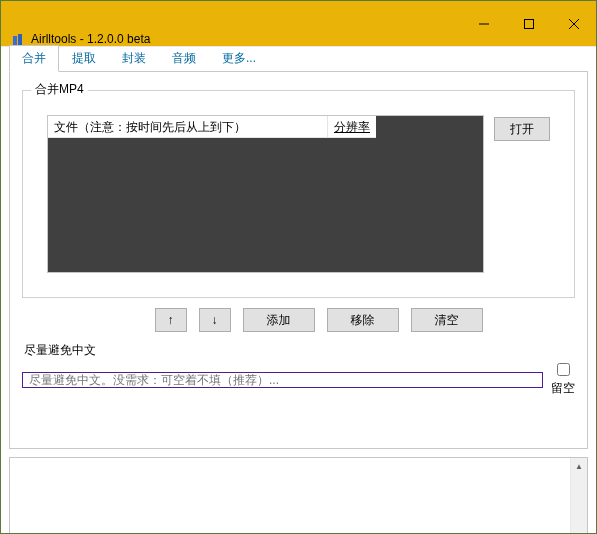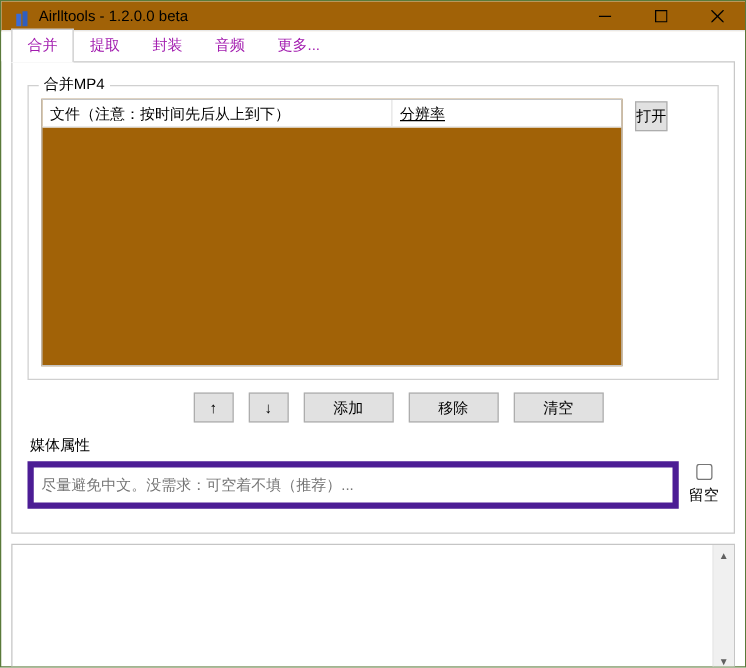--- a/index.html
+++ b/index.html
@@ -7,24 +7,24 @@
     font-family: "Microsoft YaHei", "SimSun", Tahoma, sans-serif;
     font-size: 12px;
     background: #fff;
     width: 597px;
     height: 534px;
     overflow: hidden;
     border: 1px solid #5a7a3a;
   }
   
   .titlebar {
-    height: 24px;
-    display: flex;
-    align-items: center;
-    background: #a16207;
+    height: 46px;
+    display: flex;
+    align-items: flex-end;
+    background: #eab308;
     border-bottom: 1px solid #e8e8e8;
   }
   .titlebar .app-icon {
     width: 16px; height: 16px;
     margin: 0 6px 0 8px;
     display: flex; align-items: flex-end; justify-content: center;
     gap: 1px;
   }
   .titlebar .app-icon span {
     width: 4px; background: #3a6bd6; display: block;
@@ -45,21 +45,21 @@
     display: flex;
     align-items: flex-end;
     height: 24px;
     padding: 4px 8px 0 8px;
     gap: 0;
     background: #fff;
   }
   .tab {
     padding: 4px 12px;
     font-size: 12px;
-    color: #a21caf;
+    color: #0369a1;
     border: 1px solid transparent;
     position: relative;
     top: 1px;
   }
   .tab.active {
     border: 1px solid #c8c8c8;
     border-bottom: 1px solid #fff;
     background: #fff;
     z-index: 2;
   }
@@ -69,42 +69,42 @@
     padding: 10px 12px 12px 12px;
     position: relative;
     height: 378px;
   }
 
   
   .groupbox {
     border: 1px solid #d0d0d0;
     margin-top: 8px;
     position: relative;
-    padding: 10px;
-    height: 236px;
+    padding: 24px;
+    height: 208px;
   }
   .groupbox-title {
     position: absolute;
     top: -10px; left: 8px;
     background: #fff;
     padding: 0 4px;
     font-size: 12px;
   }
 
   .file-area {
     display: flex;
     gap: 10px;
     height: 100%;
   }
   .listview {
     flex: 1;
     border: 1px solid #c5c5c5;
-    background: #a16207;
-    display: flex;
-    flex-direction: column;
+    background: #404040;
+    display: flex;
+    flex-direction: row;
   }
   .lv-header {
     display: flex;
     height: 22px;
     background: #fff;
     border-bottom: 1px solid #e4e4e4;
   }
   .lv-col {
     padding: 3px 6px;
     border-right: 1px solid #e4e4e4;
@@ -112,20 +112,21 @@
     white-space: nowrap;
     overflow: hidden;
   }
   .lv-col.c1 { width: 280px; }
   .lv-col.c2 { flex: 1; border-right: none; text-decoration: underline; }
   .lv-body { flex: 1; }
 
   .side-buttons {
     width: 56px;
     display: flex;
+    flex-direction: column;
     gap: 12px;
     padding-top: 2px;
   }
   .btn {
     height: 24px;
     border: 1px solid #adadad;
     background: #e1e1e1;
     font-size: 12px;
     font-family: inherit;
     cursor: default;
@@ -149,22 +150,22 @@
     margin: 6px 2px 4px 2px;
   }
   .input-row {
     display: flex;
     align-items: center;
     gap: 8px;
   }
   .text-input {
     flex: 1;
     height: 16px;
-    border: 5px solid #4c1d95;
-    padding: 14px 6px;
+    border: 1px solid #4c1d95;
+    padding: 0 6px;
     font-size: 12px;
     font-family: inherit;
     color: #999;
     background: #fff;
   }
   .chk { display: flex; align-items: center; gap: 4px; font-size: 12px; flex-direction: column; }
   .chk input { width: 13px; height: 13px; }
 
   
   .output-box {
@@ -248,21 +249,21 @@
   </div>
 
   <div class="btn-row">
     <button class="btn small">↑</button>
     <button class="btn small">↓</button>
     <button class="btn">添加</button>
     <button class="btn">移除</button>
     <button class="btn">清空</button>
   </div>
 
-  <div class="label-row">媒体属性</div>
+  <div class="label-row">尽量避免中文</div>
   <div class="input-row">
     <input class="text-input" type="text" placeholder="尽量避免中文。没需求：可空着不填（推荐）..." style="">
     <label class="chk">
       <input type="checkbox" style="">
       <span>留空</span>
     </label>
   </div>
 
 </div>
 

